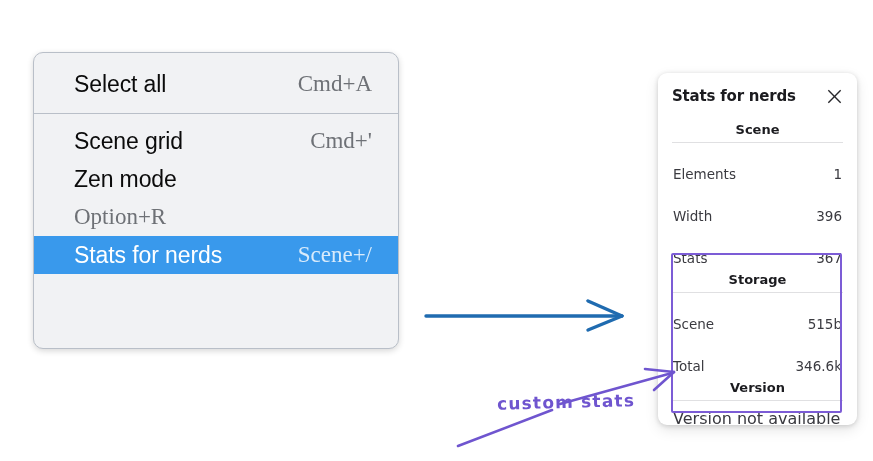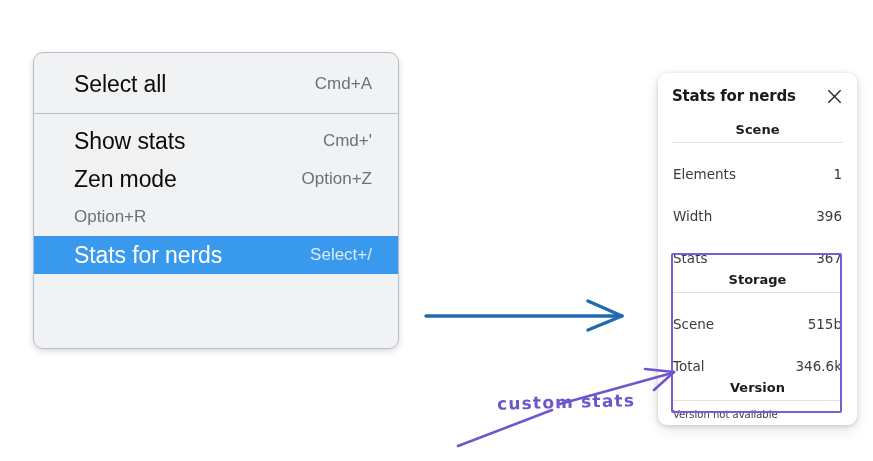--- a/index.html
+++ b/index.html
@@ -45,23 +45,24 @@
     padding: 0 26px 0 40px;
     box-sizing: border-box;
   }
   .menu-item .mi-label {
     font-size: 23px;
     color: #0b0b0b;
     letter-spacing: -0.1px;
     white-space: nowrap;
   }
   .menu-item .mi-shortcut {
-    font-size: 17px;
+    font-size: 23px;
     color: #6e7176;
     white-space: nowrap;
+    font-family: Liberation Serif, serif;
   }
   .menu-item.is-selected {
     background: #3999ec;
   }
   .menu-item.is-selected .mi-label { color: #ffffff; }
   .menu-item.is-selected .mi-shortcut { color: #d9ebfb; }
 
   
   #stats-panel {
     position: absolute;
@@ -110,21 +111,21 @@
     display: flex;
     justify-content: space-between;
     align-items: flex-start;
     font-size: 13.5px;
     color: #3a3a40;
     padding: 3.5px 1px;
     margin-top: 19px;
   }
   .stat-row .sr-value { color: #3a3a40; }
   .stat-note {
-    font-size: 10px;
+    font-size: 16px;
     color: #3a3a40;
     padding: 5px 1px;
   }
 
   
   #custom-stats-highlight {
     position: absolute;
     left: 671px;
     top: 253px;
     width: 171px;
@@ -165,33 +166,32 @@
     <div class="menu-item">
       <span class="mi-label">Select all</span>
       <span class="mi-shortcut">Cmd+A</span>
     </div>
   </div>
 
   <div class="menu-divider"></div>
 
   <div class="menu-group">
     <div class="menu-item">
-      <span class="mi-label">Show stats</span>
+      <span class="mi-label">Scene grid</span>
       <span class="mi-shortcut">Cmd+'</span>
     </div>
     <div class="menu-item">
       <span class="mi-label">Zen mode</span>
-      <span class="mi-shortcut">Option+Z</span>
     </div>
     <div class="menu-item">
       <span class="mi-shortcut">Option+R</span>
     </div>
     <div class="menu-item is-selected">
       <span class="mi-label">Stats for nerds</span>
-      <span class="mi-shortcut">Select+/</span>
+      <span class="mi-shortcut">Scene+/</span>
     </div>
   </div>
 
 </div>
 
 <div id="stats-panel">
 
   <div class="panel-header">
     <span class="panel-title">Stats for nerds</span>
     <svg class="close-icon" viewBox="0 0 16 16">

